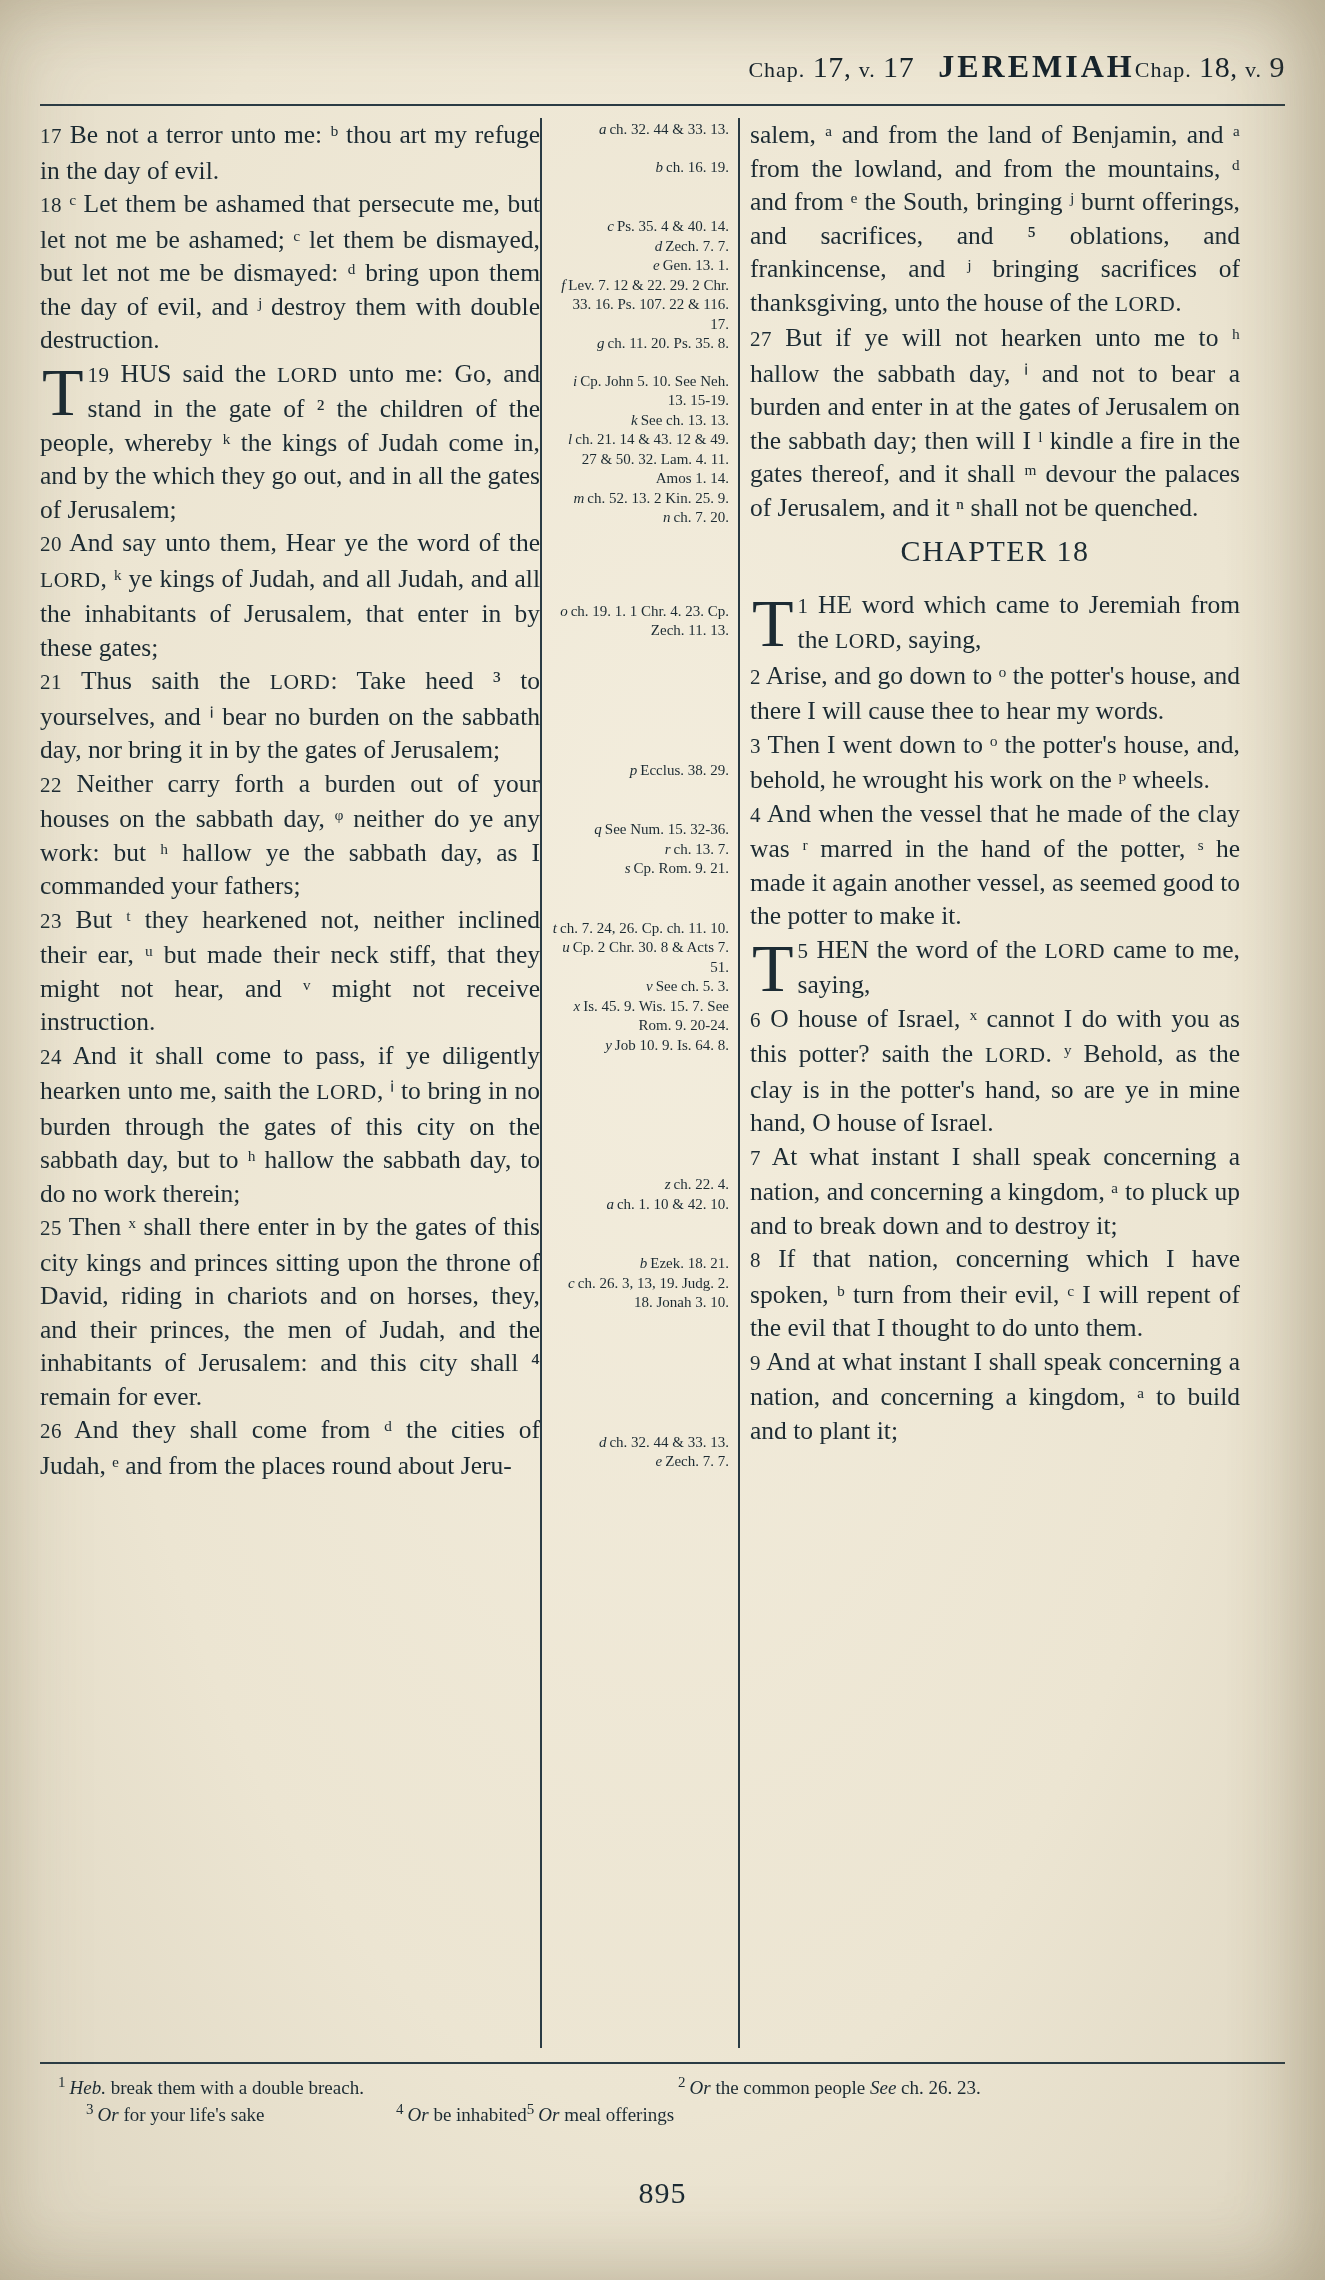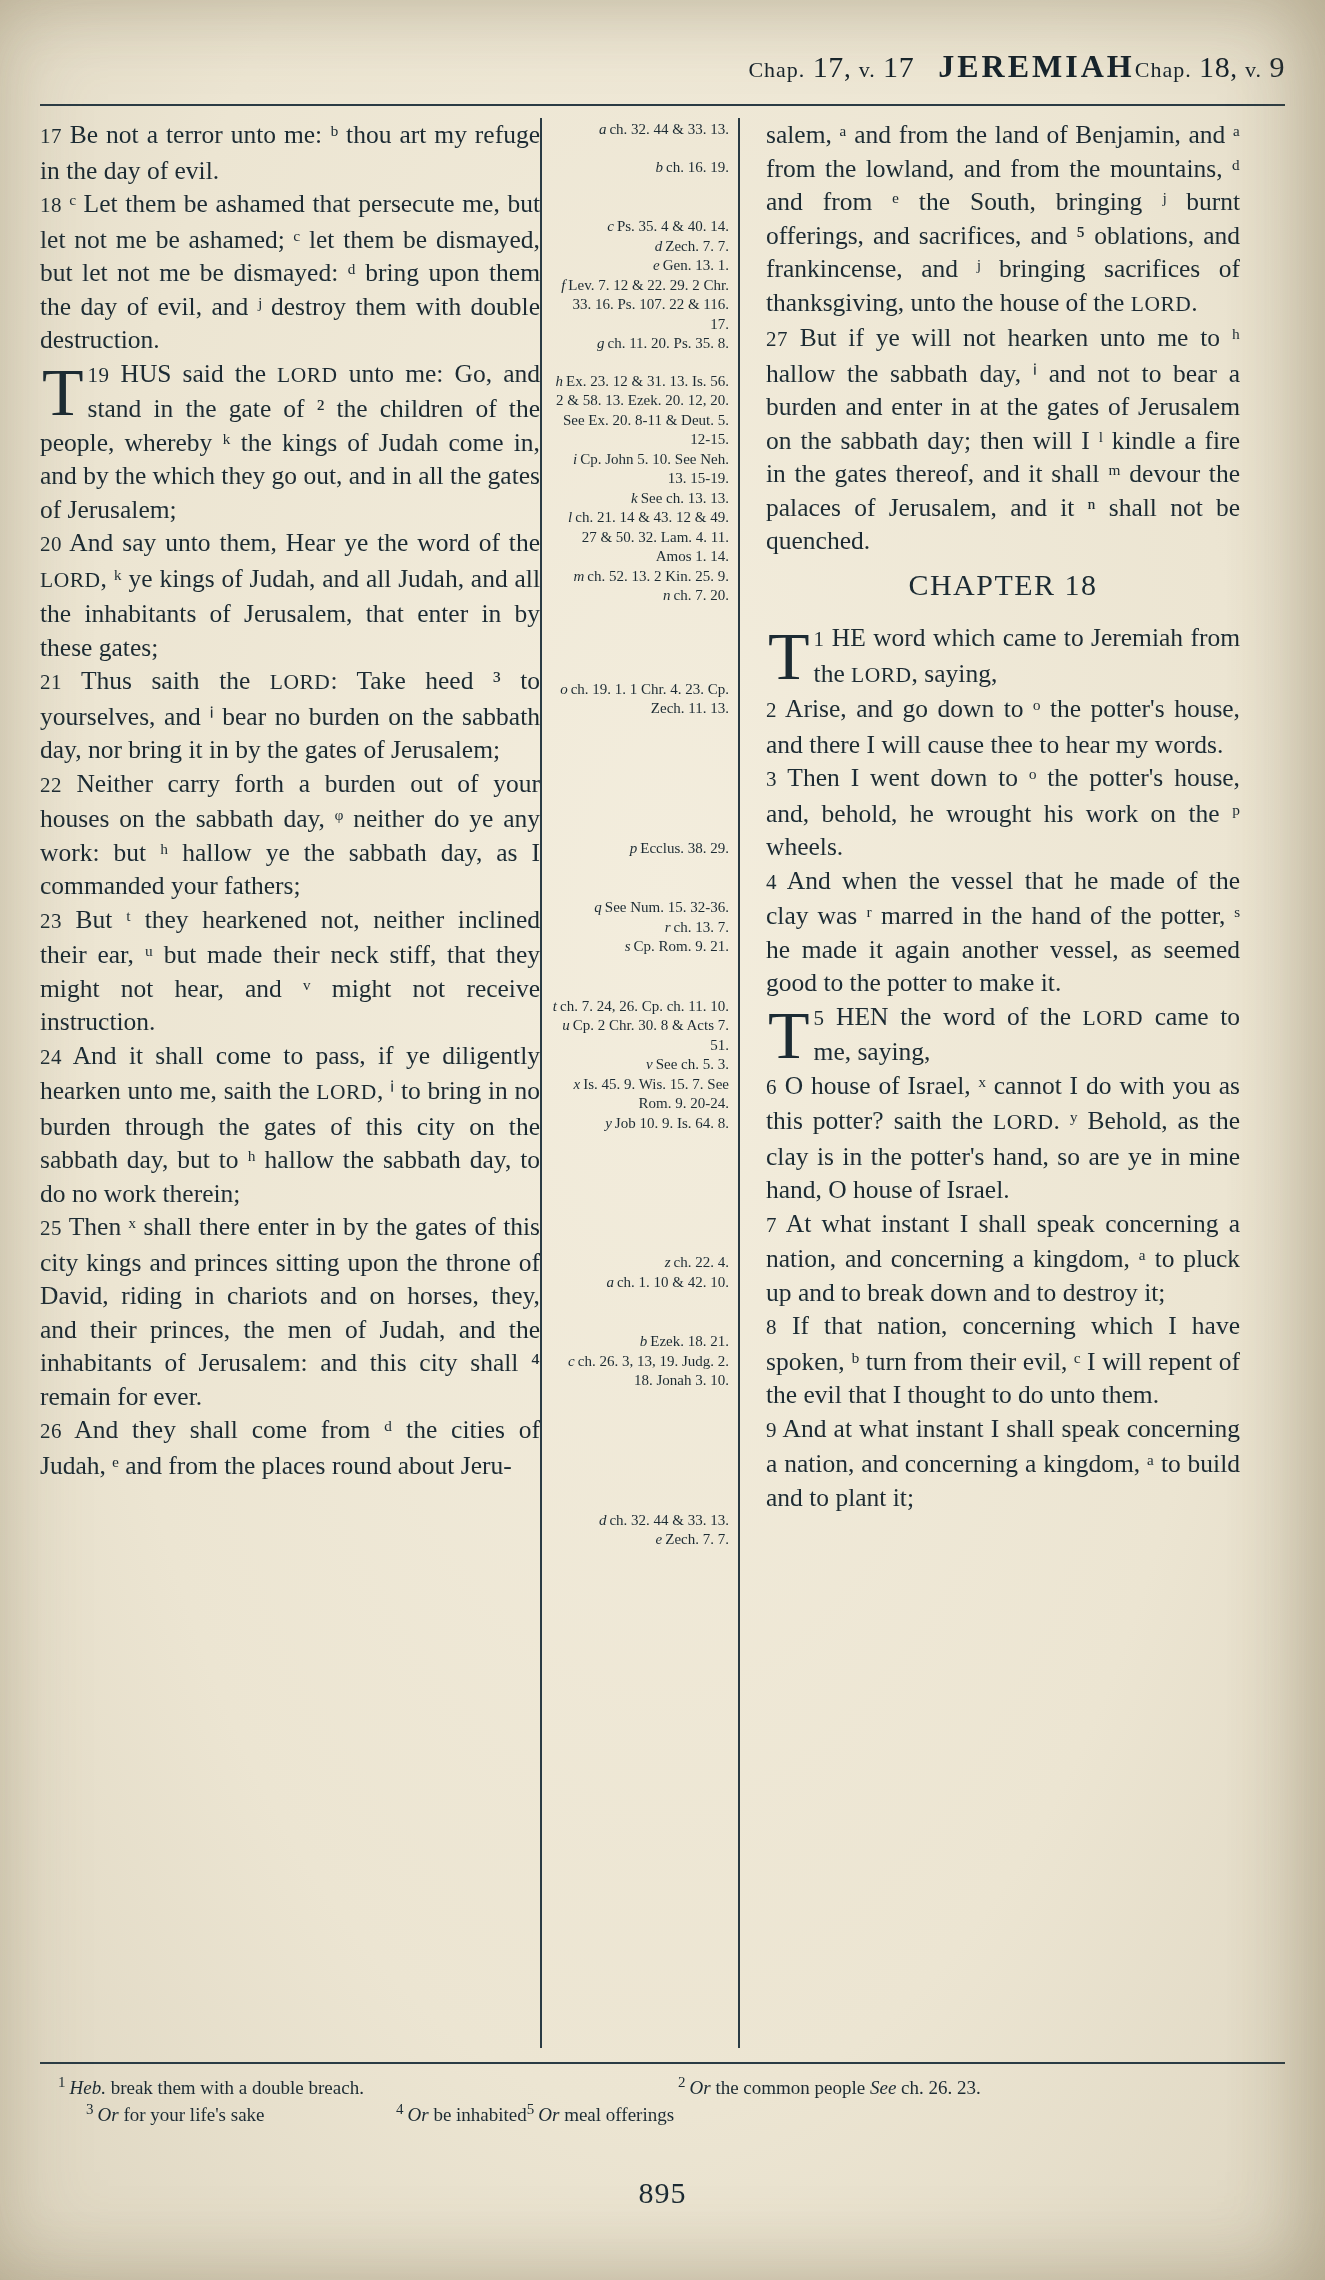--- a/index.html
+++ b/index.html
@@ -89,21 +89,21 @@
   }
   .col.text {
     width: 500px;
     font-size: 25.5px;
     line-height: 33.5px;
     text-align: justify;
     text-justify: inter-word;
     hyphens: manual;
   }
   .col.text.left { padding-right: 0; }
-  .col.text.right { padding-left: 26px; }
+  .col.text.right { padding-left: 10px; }
   .col.notes {
     width: 200px;
     border-left: 2px solid #2a3b44;
     border-right: 2px solid #2a3b44;
     padding: 2px 9px 0 9px;
     font-size: 15px;
     line-height: 19.5px;
     text-align: right;
   }
 
@@ -234,21 +234,20 @@
         <div class="note"><span class="ref">a</span><span>ch. 32. 44 &amp; 33. 13.</span></div>
         <div class="gap-s"></div>
         <div class="note"><span class="ref">b</span><span>ch. 16. 19.</span></div>
         <div class="gap-m"></div>
         <div class="note"><span class="ref">c</span><span>Ps. 35. 4 &amp; 40. 14.</span></div>
         <div class="note"><span class="ref">d</span><span>Zech. 7. 7.</span></div>
         <div class="note"><span class="ref">e</span><span>Gen. 13. 1.</span></div>
         <div class="note"><span class="ref">f</span><span>Lev. 7. 12 &amp; 22. 29. 2 Chr. 33. 16. Ps. 107. 22 &amp; 116. 17.</span></div>
         <div class="note"><span class="ref">g</span><span>ch. 11. 20. Ps. 35. 8.</span></div>
         <div class="gap-s"></div>
-        <div class="note"><span class="ref">h</span><span>Ex. 23. 12 &amp; 31. 13. Is. 56. 2 &amp; 58. 13. Ezek. 20. 12, 20. See Ex. 20. 8-11 &amp; Deut. 5. 12-15.</span></div>
         <div class="note"><span class="ref">i</span><span>Cp. John 5. 10. See Neh. 13. 15-19.</span></div>
         <div class="note"><span class="ref">k</span><span>See ch. 13. 13.</span></div>
         <div class="note"><span class="ref">l</span><span>ch. 21. 14 &amp; 43. 12 &amp; 49. 27 &amp; 50. 32. Lam. 4. 11. Amos 1. 14.</span></div>
         <div class="note"><span class="ref">m</span><span>ch. 52. 13. 2 Kin. 25. 9.</span></div>
         <div class="note"><span class="ref">n</span><span>ch. 7. 20.</span></div>
         <div class="gap-l"></div>
         <div class="note"><span class="ref">o</span><span>ch. 19. 1. 1 Chr. 4. 23. Cp. Zech. 11. 13.</span></div>
         <div class="gap-xl"></div>
         <div class="note"><span class="ref">p</span><span>Ecclus. 38. 29.</span></div>
         <div class="gap-m"></div>

